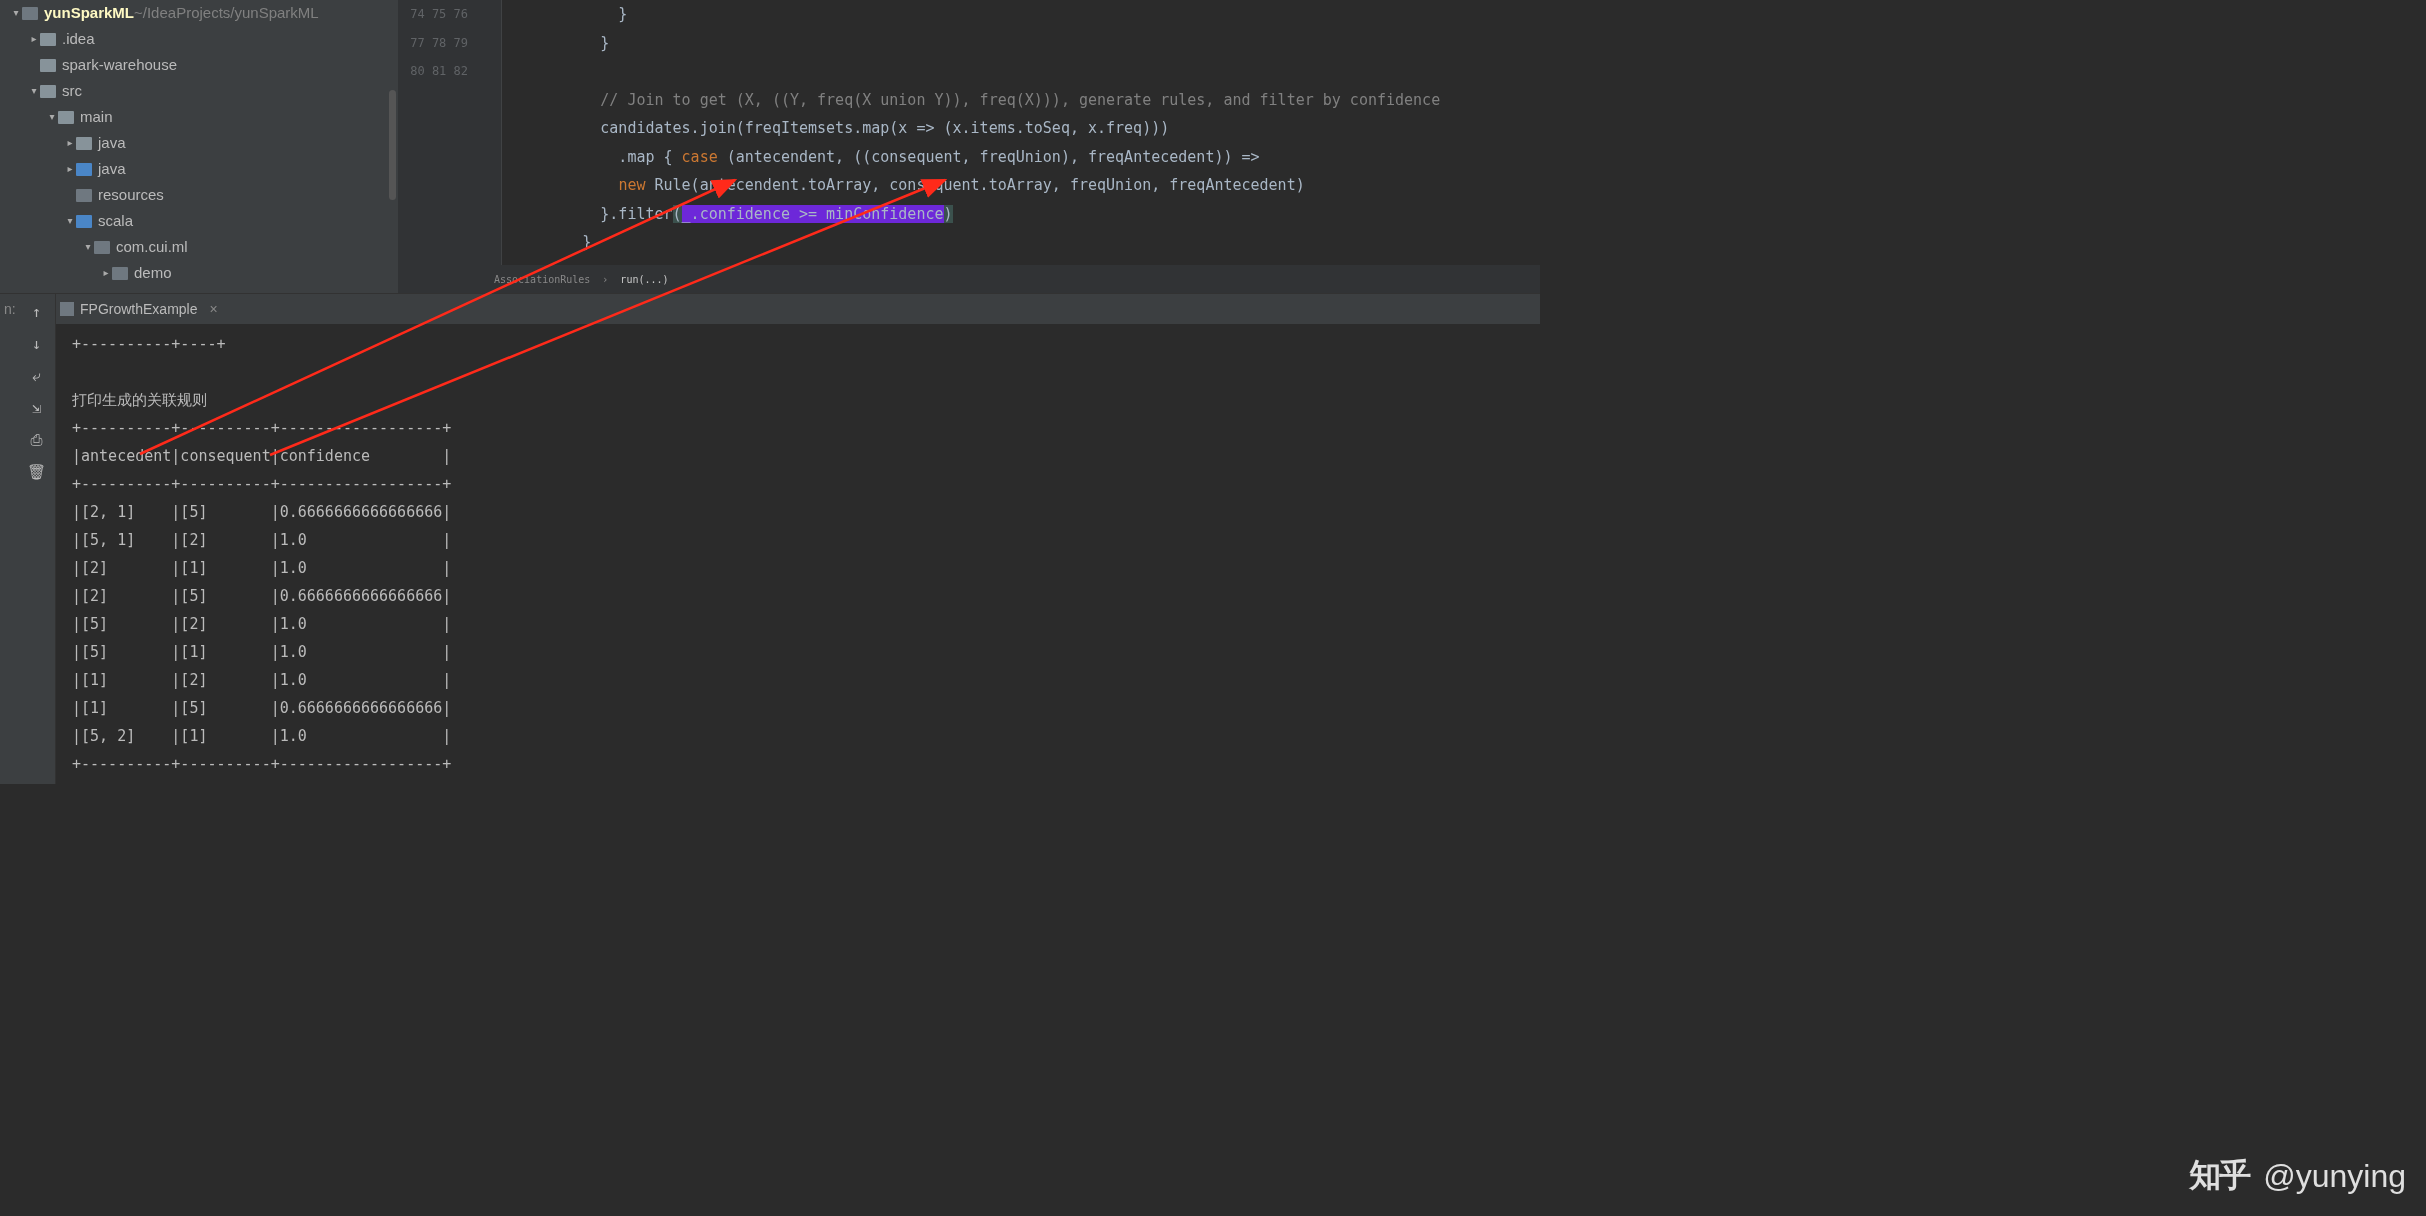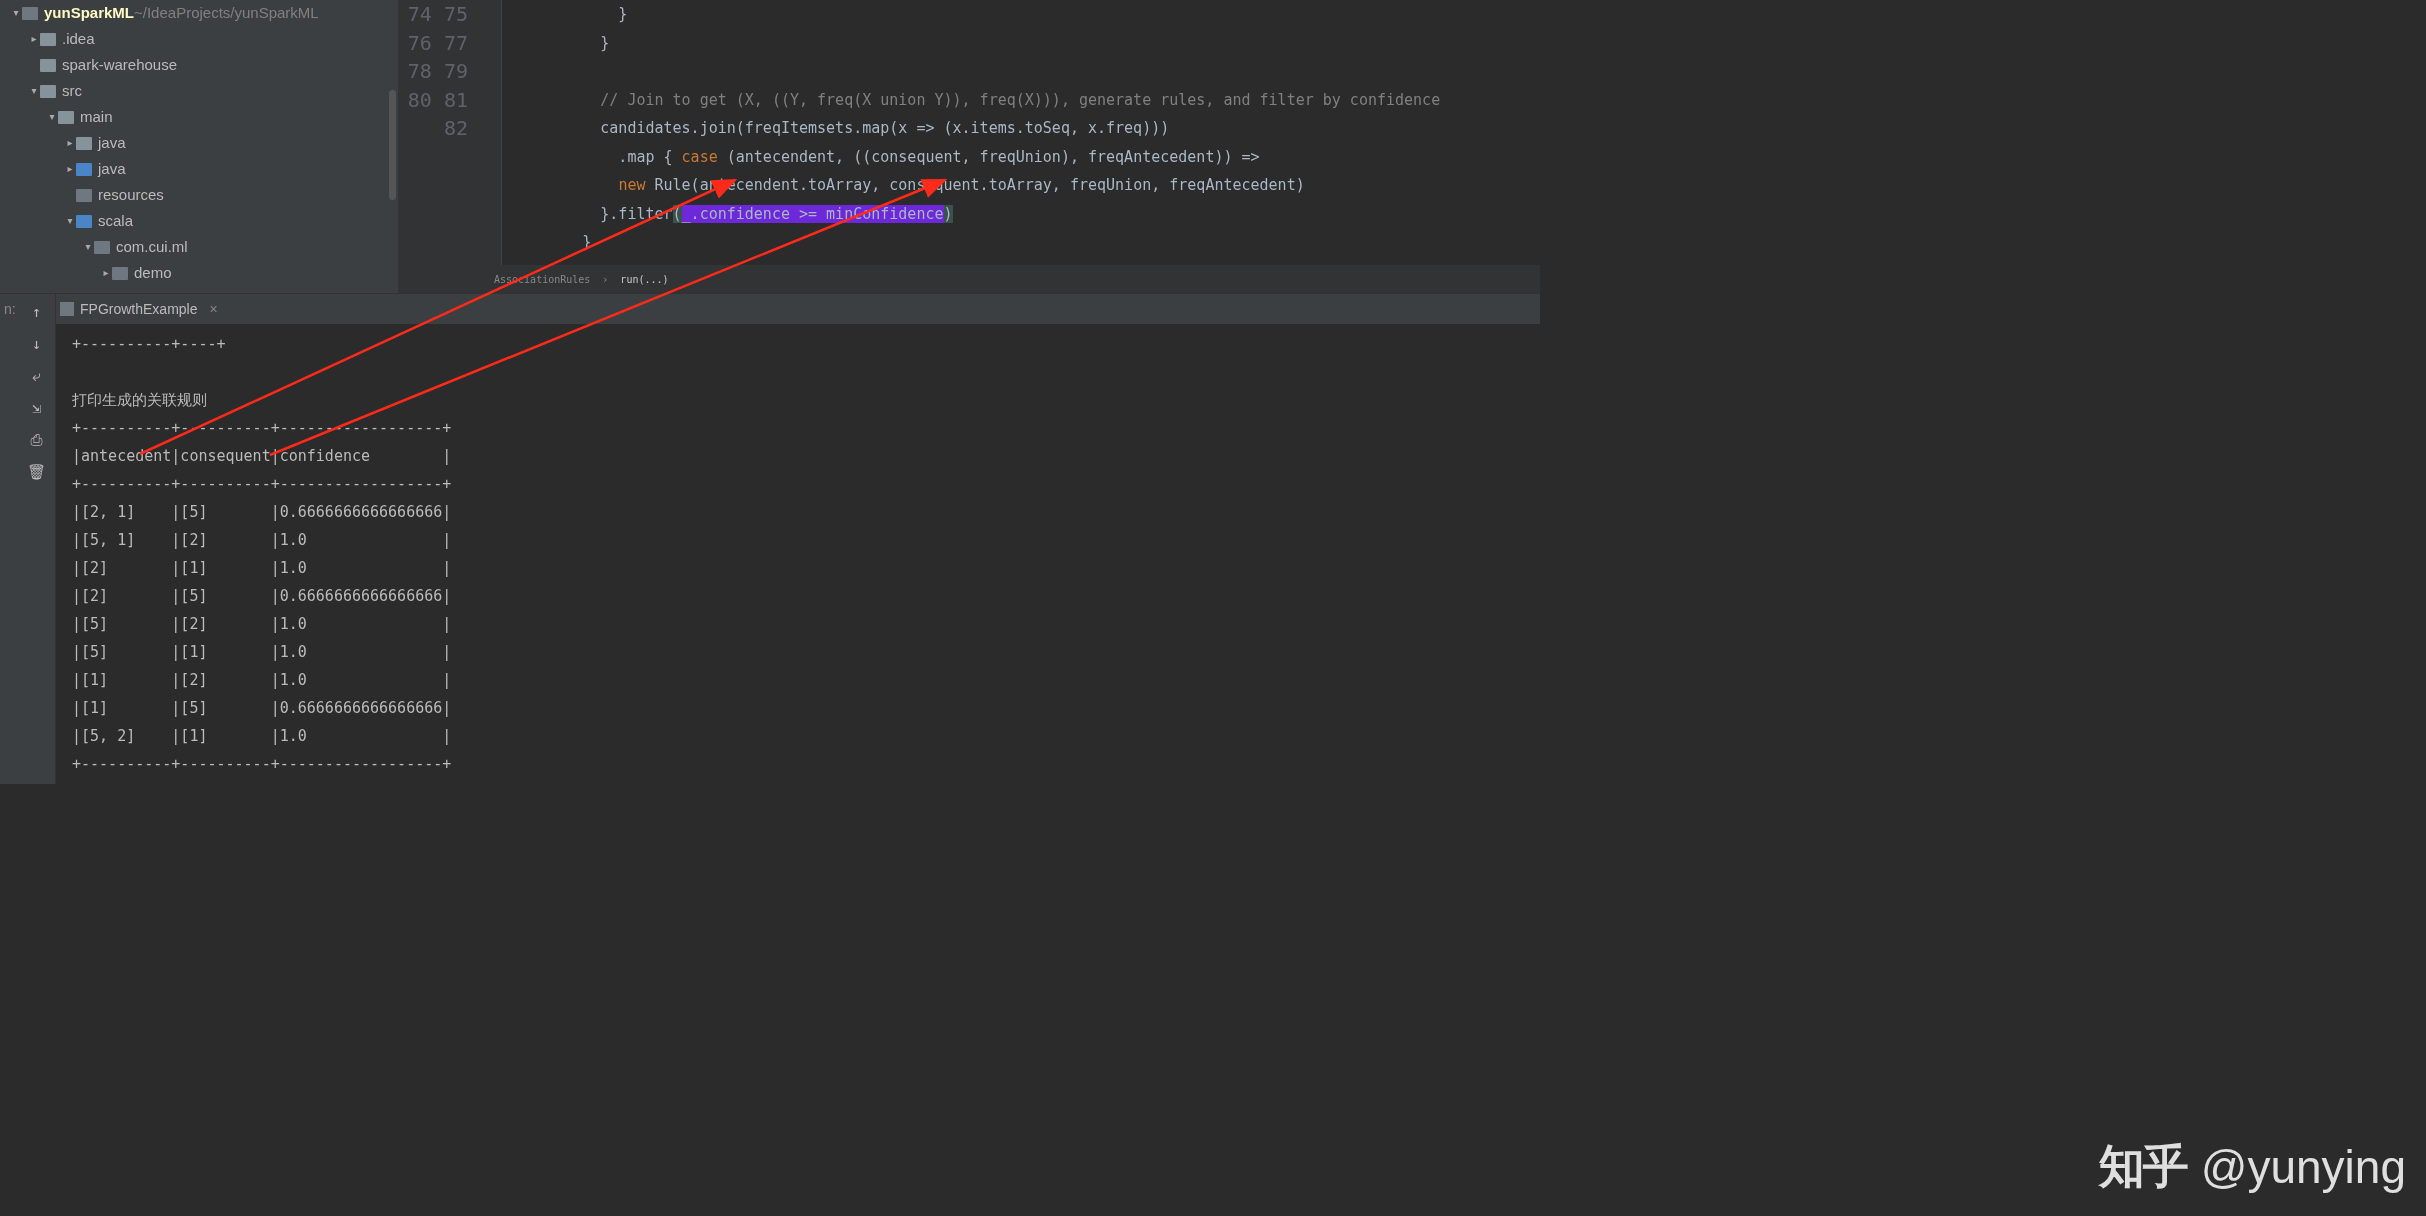--- a/index.html
+++ b/index.html
@@ -44,21 +44,21 @@
   flex-direction: column;
   position: relative;
 }
 .code-area { display: flex; flex: 1; }
 .gutter {
   width: 90px;
   background: #313335;
   color: #606366;
   text-align: right;
   padding-right: 20px;
-  font-size: 20px;
+  font-size: 12px;
   line-height: 28.5px;
   padding-top: 0;
 }
 .fold-col { width: 14px; background: #313335; border-right: 1px solid #404244; }
 .code {
   flex: 1;
   padding-left: 8px;
   font-size: 15px;
   line-height: 28.5px;
   white-space: pre;
@@ -125,21 +125,21 @@
   color: #bbbbbb;
   font-size: 15px;
   line-height: 28px;
   white-space: pre;
 }
 .watermark {
   position: absolute;
   right: 20px;
   bottom: 18px;
   color: rgba(255,255,255,0.85);
-  font-size: 46px;
+  font-size: 32px;
   font-family: -apple-system, "PingFang SC", sans-serif;
   font-weight: 400;
   display: flex;
   align-items: center;
   gap: 14px;
 }
 .zhihu-logo { font-weight: 700; letter-spacing: -2px; }
 svg.arrows { position: absolute; pointer-events: none; }
 </style>
 </head>

